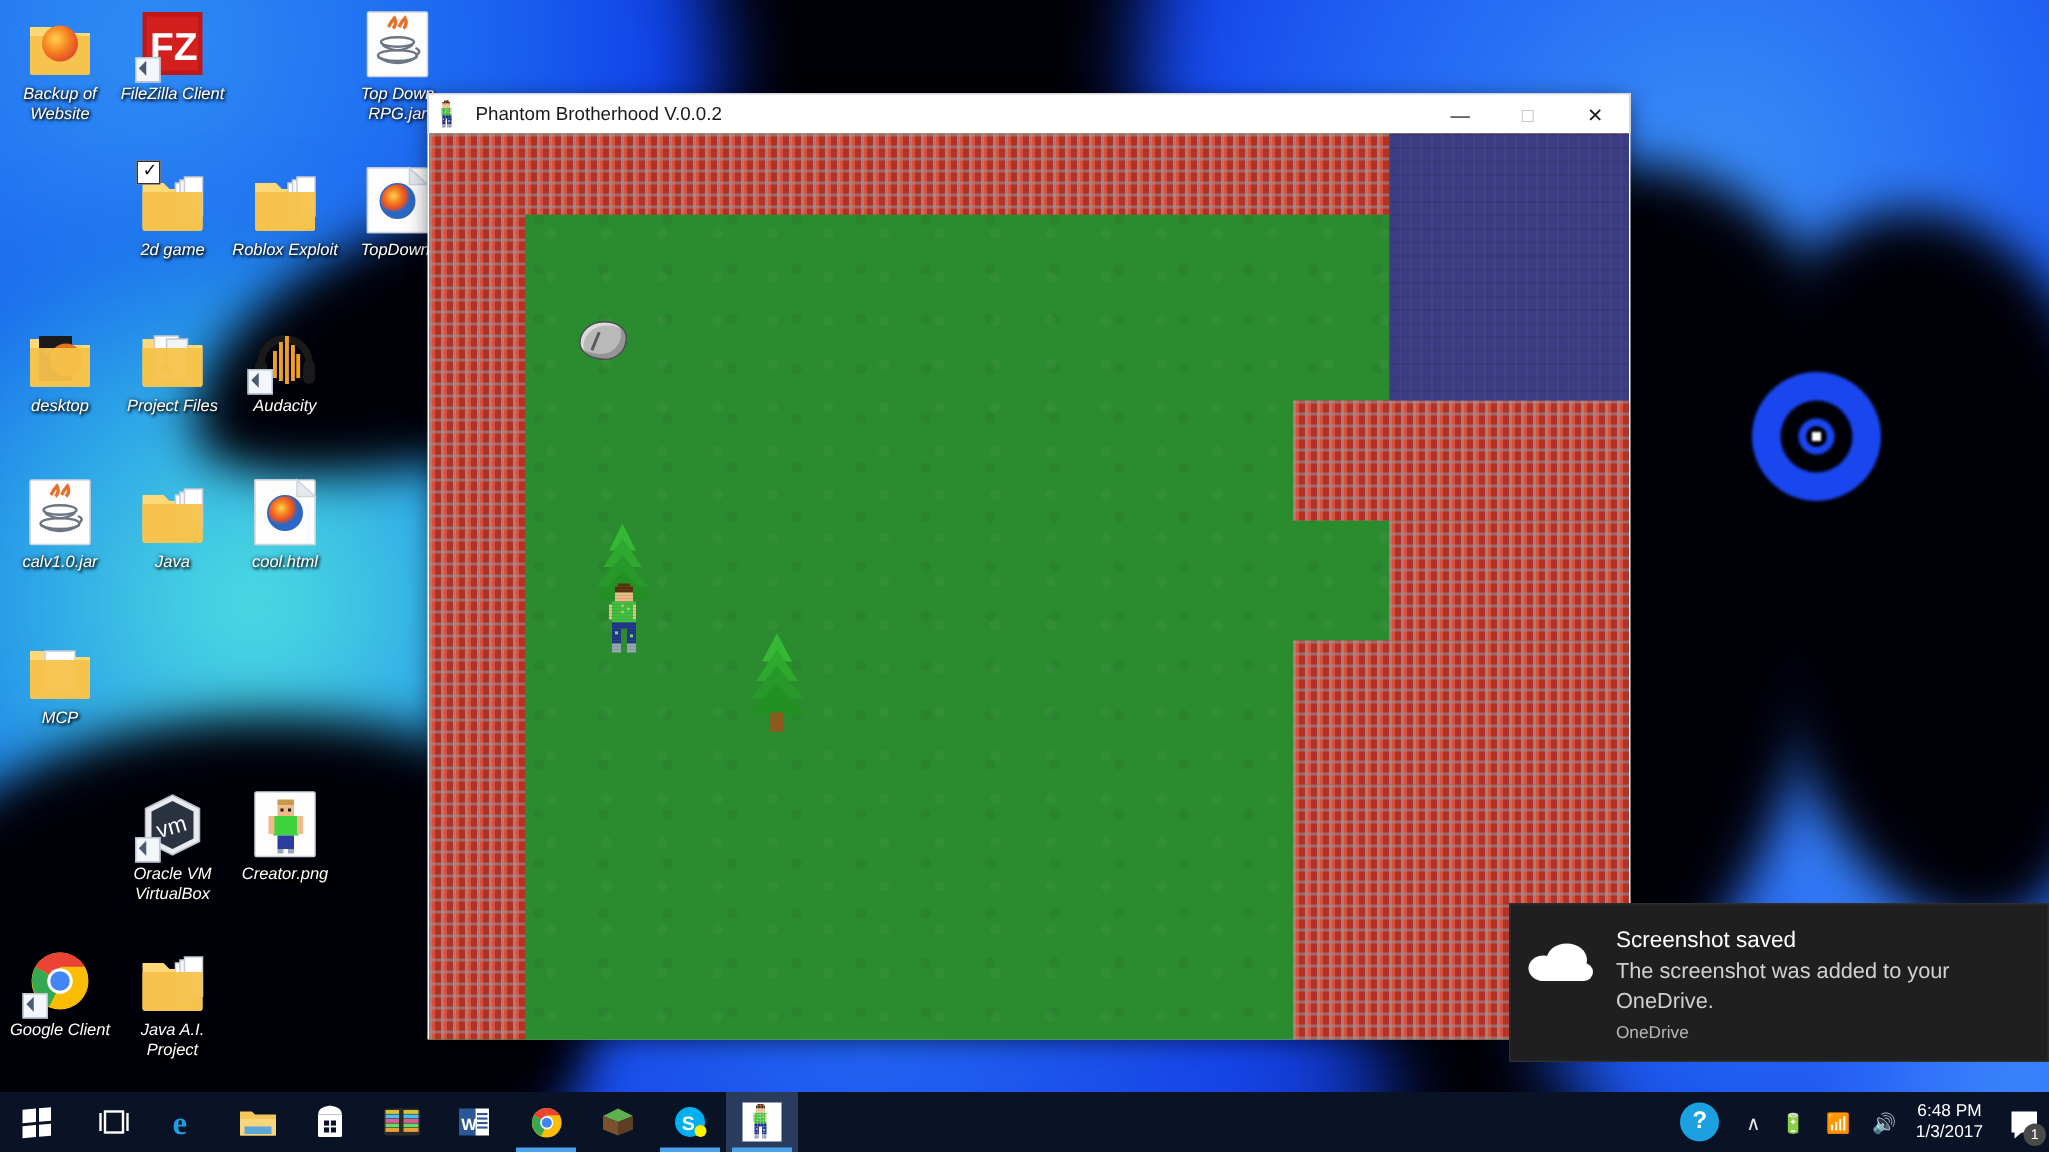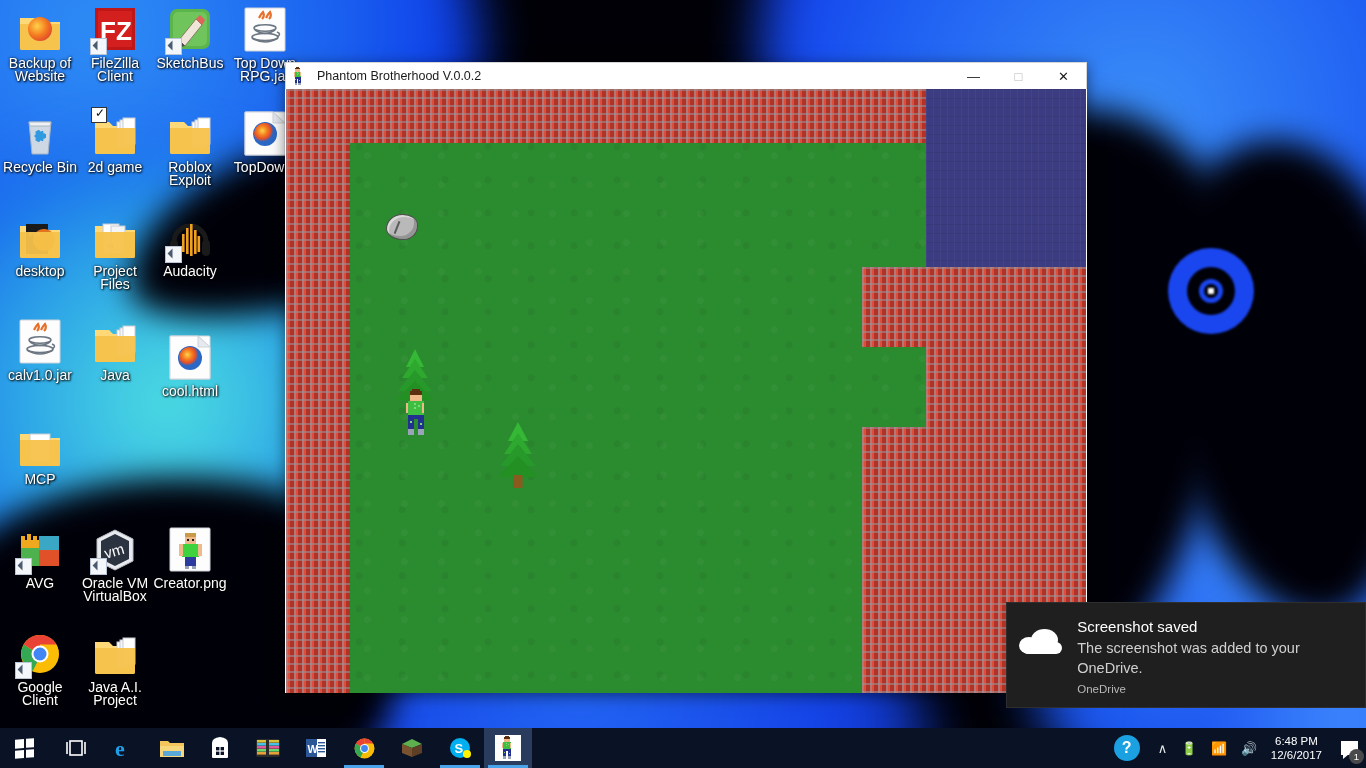--- a/index.html
+++ b/index.html
@@ -125,24 +125,25 @@
     text-align: center;
     cursor: default;
   }
   .desk-icon .glyph {
     width: 48px; height: 48px;
     margin: 0 auto 3px auto;
     position: relative;
   }
   .desk-icon .label {
     color: #ffffff;
-    font-size: 14px;
+    font-size: 11px;
     line-height: 12.5px;
     text-shadow: 1px 1px 2px rgba(0,0,0,0.95), 0 0 3px rgba(0,0,0,0.9);
     word-wrap: break-word;
+    font-style: italic;
   }
   .shortcut-arrow {
     position: absolute;
     left: -1px; bottom: -1px;
     width: 15px; height: 15px;
     background: #f3f6fb;
     border: 1px solid #b9c4d4;
   }
   .shortcut-arrow::after {
     content: "";
@@ -449,54 +450,34 @@
         <div class="label">Backup of Website</div>
       </div>
       <div class="desk-icon" style="left: 77px; top: 6px;">
         <div class="glyph"><svg width="48" height="48" viewBox="0 0 48 48">
             <rect x="4" y="2" width="40" height="42" fill="#bf1717"></rect>
             <rect x="7" y="5" width="34" height="36" fill="#d41f1f"></rect>
             <text x="9" y="34" font-size="26" font-weight="bold" fill="#ffffff" font-family="Liberation Sans">FZ</text>
           </svg><div class="shortcut-arrow"></div></div>
         <div class="label">FileZilla Client</div>
       </div>
-      <div class="desk-icon" style="left: 152px; top: 6px;">
-        <div class="glyph"><svg width="48" height="48" viewBox="0 0 48 48">
-            <rect x="4" y="3" width="40" height="40" rx="7" fill="#5bb54a"></rect>
-            <rect x="7" y="6" width="34" height="34" rx="5" fill="#6fc45b"></rect>
-            <path d="M13 34 L30 13 L36 19 L19 40 Z" fill="#efe5d8" stroke="#8a7a63"></path>
-            <path d="M30 13 L36 19 L39 14 L34 9 Z" fill="#e0625a"></path>
-            <path d="M13 34 L19 40 L11 42 Z" fill="#4a4a4a"></path>
-          </svg><div class="shortcut-arrow"></div></div>
-        <div class="label">SketchBus</div>
-      </div>
       <div class="desk-icon" style="left: 227px; top: 6px;">
         <div class="glyph"><svg width="48" height="48" viewBox="0 0 48 48">
             <rect x="4" y="2" width="40" height="43" rx="1" fill="#fdfdfd" stroke="#cfd3da"></rect>
             <g>
               <path d="M18 12 q2-4 4-6 q2 4 -1 7" stroke="#e76f2a" stroke-width="2.2" fill="none"></path>
               <path d="M25 12 q2-4 4-6 q2 4 -1 7" stroke="#e76f2a" stroke-width="2.2" fill="none"></path>
               <ellipse cx="24" cy="22" rx="11" ry="3.2" fill="none" stroke="#6b7682" stroke-width="1.6"></ellipse>
               <path d="M14 24 q10 7 20 0" fill="none" stroke="#6b7682" stroke-width="1.6"></path>
               <ellipse cx="24" cy="31" rx="13" ry="3.6" fill="none" stroke="#6b7682" stroke-width="1.6"></ellipse>
               <path d="M11 32 q13 8 26 0" fill="none" stroke="#6b7682" stroke-width="1.6"></path>
               <path d="M36 26 q5 2 0 5" fill="none" stroke="#6b7682" stroke-width="1.6"></path>
             </g>
           </svg></div>
         <div class="label">Top Down RPG.jar</div>
-      </div>
-      <div class="desk-icon" style="left: 2px; top: 110px;">
-        <div class="glyph"><svg width="48" height="48" viewBox="0 0 48 48">
-            <path d="M13 12 h22 l-3 32 h-16 Z" fill="#d8dde4" stroke="#aeb6c0" opacity="0.95"></path>
-            <path d="M13 12 h22 l-1 4 h-20 Z" fill="#eef1f5" stroke="#aeb6c0"></path>
-            <path d="M24 20 l6 6 h-4 v6 h-4 v-6 h-4 Z" fill="#2f9ae0" transform="rotate(30 24 26)"></path>
-            <path d="M24 20 l6 6 h-4 v6 h-4 v-6 h-4 Z" fill="#2f9ae0" transform="rotate(150 24 26)"></path>
-            <path d="M24 20 l6 6 h-4 v6 h-4 v-6 h-4 Z" fill="#2f9ae0" transform="rotate(270 24 26)"></path>
-          </svg></div>
-        <div class="label">Recycle Bin</div>
       </div>
       <div class="desk-icon" style="left: 77px; top: 110px;">
         <div class="glyph"><svg width="48" height="48" viewBox="0 0 48 48">
             <path d="M4 12 h14 l4 4 h22 v26 a2 2 0 0 1 -2 2 H6 a2 2 0 0 1 -2 -2 Z" fill="#ffd978"></path>
             <g transform="translate(26,12)">
               <rect x="0" y="0" width="12" height="26" fill="#ffffff" stroke="#c8ccd4"></rect>
               <rect x="3" y="-2" width="12" height="26" fill="#f4f6f9" stroke="#c8ccd4"></rect>
               <rect x="6" y="-4" width="12" height="26" fill="#ffffff" stroke="#c8ccd4"></rect>
             </g>
             <path d="M4 18 h40 v24 a2 2 0 0 1 -2 2 H6 a2 2 0 0 1 -2 -2 Z" fill="#f6c24a" opacity="0.95"></path>
@@ -594,21 +575,21 @@
             <path d="M4 12 h14 l4 4 h22 v26 a2 2 0 0 1 -2 2 H6 a2 2 0 0 1 -2 -2 Z" fill="#ffd978"></path>
             <g transform="translate(26,12)">
               <rect x="0" y="0" width="12" height="26" fill="#ffffff" stroke="#c8ccd4"></rect>
               <rect x="3" y="-2" width="12" height="26" fill="#f4f6f9" stroke="#c8ccd4"></rect>
               <rect x="6" y="-4" width="12" height="26" fill="#ffffff" stroke="#c8ccd4"></rect>
             </g>
             <path d="M4 18 h40 v24 a2 2 0 0 1 -2 2 H6 a2 2 0 0 1 -2 -2 Z" fill="#f6c24a" opacity="0.95"></path>
           </svg></div>
         <div class="label">Java</div>
       </div>
-      <div class="desk-icon" style="left: 152px; top: 334px;">
+      <div class="desk-icon" style="left: 152px; top: 318px;">
         <div class="glyph"><svg width="48" height="48" viewBox="0 0 48 48">
             <rect x="4" y="2" width="40" height="43" rx="1" fill="#fdfdfd" stroke="#cfd3da"></rect>
             <path d="M32 2 L44 13 v32 H4 V2 Z" fill="#fdfdfd" stroke="#cfd3da"></path>
             <path d="M32 2 L44 13 H32 Z" fill="#e6eaf0" stroke="#cfd3da"></path>
             <circle cx="24" cy="24" r="12" fill="#2b67c4"></circle>
             <circle cx="24" cy="24" r="11" fill="url(#ff1)"></circle>
             <defs>
               <radialGradient id="ff1" cx="38%" cy="35%">
                 <stop offset="0%" stop-color="#ffd24a"></stop>
                 <stop offset="45%" stop-color="#f47b20"></stop>
@@ -619,32 +600,20 @@
           </svg></div>
         <div class="label">cool.html</div>
       </div>
       <div class="desk-icon" style="left: 2px; top: 422px;">
         <div class="glyph"><svg width="48" height="48" viewBox="0 0 48 48">
             <path d="M4 12 h14 l4 4 h22 v26 a2 2 0 0 1 -2 2 H6 a2 2 0 0 1 -2 -2 Z" fill="#ffd978"></path>
             <rect x="14" y="12" width="20" height="28" fill="#ffffff" stroke="#c8ccd4"></rect>
             <path d="M4 18 h40 v24 a2 2 0 0 1 -2 2 H6 a2 2 0 0 1 -2 -2 Z" fill="#f6c24a" opacity="0.95"></path>
           </svg></div>
         <div class="label">MCP</div>
-      </div>
-      <div class="desk-icon" style="left: 2px; top: 526px;">
-        <div class="glyph"><svg width="48" height="48" viewBox="0 0 48 48">
-            <rect x="5" y="14" width="18" height="26" fill="#f0a81e"></rect>
-            <rect x="5" y="22" width="18" height="18" fill="#4db24d"></rect>
-            <rect x="23" y="10" width="20" height="18" fill="#3aa8c4"></rect>
-            <rect x="23" y="24" width="20" height="16" fill="#e0512a"></rect>
-            <rect x="5" y="10" width="4" height="8" fill="#f0a81e"></rect>
-            <rect x="11" y="8" width="4" height="10" fill="#f0a81e"></rect>
-            <rect x="17" y="10" width="4" height="8" fill="#f0a81e"></rect>
-          </svg><div class="shortcut-arrow"></div></div>
-        <div class="label">AVG</div>
       </div>
       <div class="desk-icon" style="left: 77px; top: 526px;">
         <div class="glyph"><svg width="48" height="48" viewBox="0 0 48 48">
             <path d="M24 4 L42 13 v22 L24 44 L6 35 V13 Z" fill="#e8eaee" stroke="#b8bcc4"></path>
             <path d="M24 8 L38 15 v18 L24 40 L10 33 V15 Z" fill="#2b3240"></path>
             <text x="13" y="30" font-size="15" fill="#ffffff" font-family="Liberation Sans" transform="rotate(-16 24 24)">vm</text>
           </svg><div class="shortcut-arrow"></div></div>
         <div class="label">Oracle VM VirtualBox</div>
       </div>
       <div class="desk-icon" style="left: 152px; top: 526px;">
@@ -1354,21 +1323,21 @@
     <div id="tray">
       <div class="tray-ico">
         <div class="help-circle">?</div>
       </div>
       <div class="tray-ico">∧</div>
       <div class="tray-ico">🔋</div>
       <div class="tray-ico">📶</div>
       <div class="tray-ico">🔊</div>
       <div id="clock">
         <div>6:48 PM</div>
-        <div>12/6/2017</div>
+        <div>1/3/2017</div>
       </div>
       <div id="action-center">
         <div class="ac-glyph"></div>
         <div class="ac-badge">1</div>
       </div>
     </div>
   </div>
 
 </div>
 

